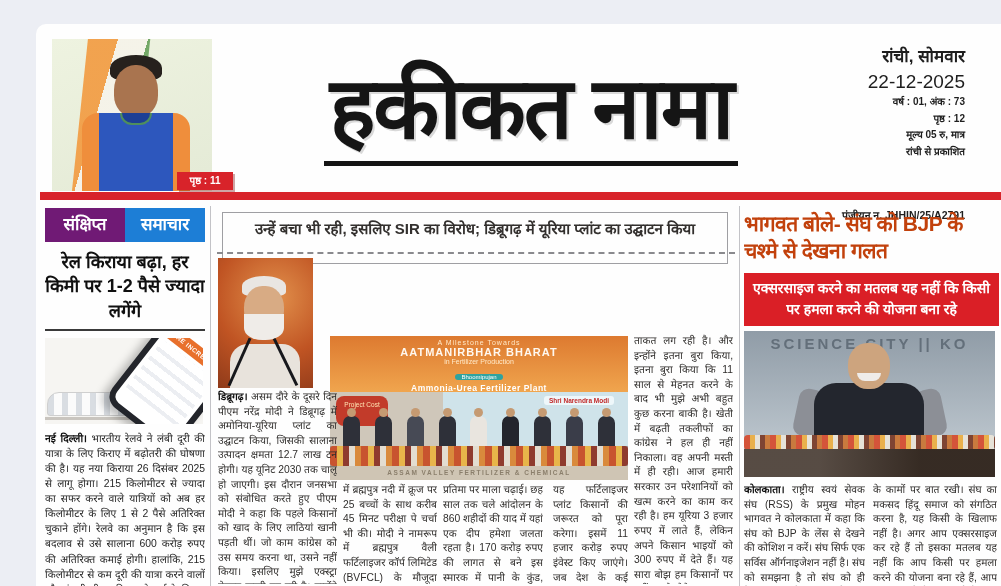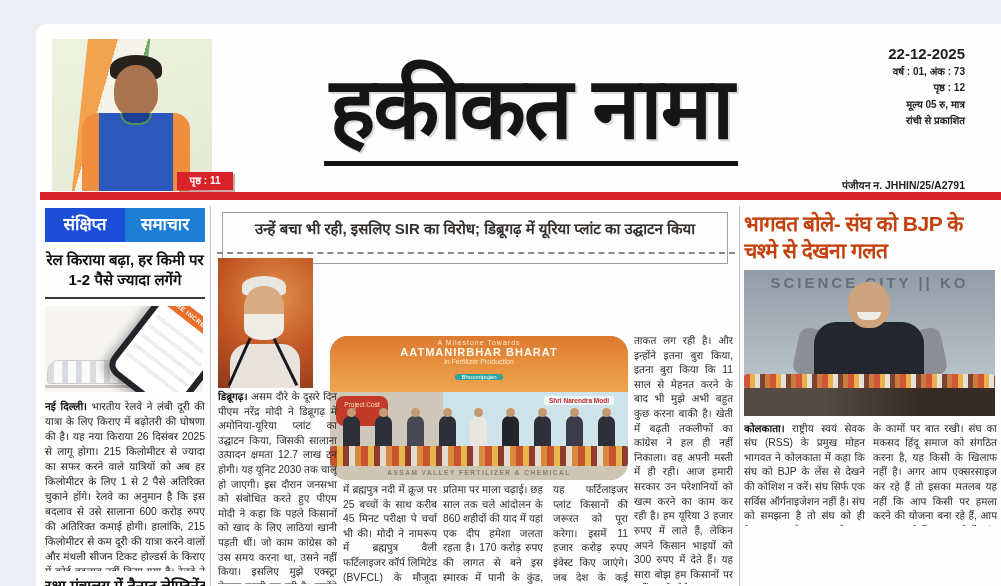--- a/index.html
+++ b/index.html
@@ -23,36 +23,36 @@
                 box-shadow:2px 2px 0 rgba(120,0,0,.35); }
 
   .masthead { position:absolute; left:190px; top:32px; width:610px; text-align:center; }
   .masthead h1 { display:inline-block; font-size:86px; line-height:1.22; font-weight:900; color:#151515;
                  letter-spacing:-2px; border-bottom:5px solid #141414; padding:0 6px 0 6px;
                  text-shadow:2px 2px 0 #d9d9d9; white-space:nowrap; }
   .tagline { margin-top:5px; font-size:13.5px; font-weight:bold; color:#1d1d1d; }
 
   .dateline { position:absolute; right:36px; top:20px; text-align:right; color:#1e1e1e; }
   .dl-city  { font-size:17px; font-weight:bold; line-height:1.5; }
-  .dl-date  { font-size:15px; font-weight:bold; line-height:1.3; }
+  .dl-date  { font-size:19px; font-weight:normal; line-height:1.3; }
   .dl-sm    { font-size:10px; font-weight:bold; line-height:1.65; }
   .dl-reg   { font-size:10.5px; font-weight:bold; line-height:1.7;margin-top:47px; }
 
   .red-rule { position:absolute; left:4px; right:0; top:168px; height:8px; background:#d8232a; }
 
   .vdiv { position:absolute; top:182px; bottom:0; width:1px; background:#c3c3c7; }
   .vdiv1 { left:174px; } .vdiv2 { left:703px; }
 
   
   .brief { position:absolute; left:9px; top:184px; width:160px; height:378px; overflow:hidden; }
   .brief-hdr { display:flex; height:34px; }
   .brief-hdr .bx { flex:1; color:#fff; font-weight:bold; font-size:17px; text-align:center; line-height:34px; }
-  .bx-red  { background:#1d4ed8; }
+  .bx-red  { background:#701a75; }
   .bx-blue { background:#1d7ed6; }
-  .brief-headline { margin-top:8px; font-size:15px; font-weight:bold; color:#101010; text-align:center;
+  .brief-headline { margin-top:8px; font-size:18px; font-weight:bold; color:#101010; text-align:center;
                     line-height:1.35; padding-bottom:6px; border-bottom:2px solid #3a3a3a; }
   .brief-img { position:relative; margin-top:7px; width:158px; height:86px; background:#f6f5f2; overflow:hidden; }
   .train { position:absolute; left:2px; bottom:8px; width:100px; height:24px; background:#fbfbfb;
            border:1px solid #cfcfcf; border-radius:12px 4px 3px 3px;
            background-image:repeating-linear-gradient(90deg,#d9dde2 0 6px,#fbfbfb 6px 14px); }
   .track { position:absolute; left:0; bottom:4px; width:110px; height:3px; background:#c9c5bf; }
   .phone { position:absolute; right:-14px; top:-18px; width:86px; height:118px; background:#23252b;
            border-radius:14px; transform:rotate(38deg); box-shadow:-4px 6px 8px rgba(0,0,0,.25); }
   .phone .screen { position:absolute; inset:6px; background:#fff; border-radius:8px; overflow:hidden; }
   .phone .app-name { font-size:7px; font-weight:bold; color:#333; padding:2px 4px; letter-spacing:1px; }
@@ -71,21 +71,21 @@
   .modi-photo { position:absolute; left:3px; top:56px; width:95px; height:130px; overflow:hidden;
                 background:radial-gradient(circle at 60% 30%,#e2914c 0%,#c05423 55%,#8e3a1a 100%); }
   .m-face { position:absolute; left:26px; top:28px; width:40px; height:46px; background:#d8ab84; border-radius:46%; }
   .m-hair { position:absolute; left:24px; top:18px; width:44px; height:20px; background:#e9e6e2; border-radius:50% 50% 20% 20%; }
   .m-beard { position:absolute; left:26px; top:56px; width:40px; height:26px; background:#efece8; border-radius:0 0 46% 46%; }
   .m-body { position:absolute; left:12px; top:86px; width:70px; height:44px; background:#e8e3dc; border-radius:18px 18px 0 0; }
   .m-mic1,.m-mic2 { position:absolute; width:3px; height:52px; background:#17181c; bottom:0; }
   .m-mic1 { left:20px; transform:rotate(24deg); } .m-mic2 { left:66px; transform:rotate(-26deg); }
   .lead-headline { position:absolute; left:100px; top:54px; width:418px; font-size:29px; font-weight:900;
                    color:#0c0c0c; text-align:center; line-height:1.32; letter-spacing:-.5px; }
-  .stage { position:absolute; left:115px; top:134px; width:298px; height:144px; overflow:hidden; background:#a3a3a3;border-radius:18px; }
+  .stage { position:absolute; left:115px; top:134px; width:298px; height:144px; overflow:hidden; background:#a3a3a3; }
   .stage-banner { height:56px; background:linear-gradient(180deg,#dd7a30 0%,#f0a54e 100%); text-align:center; color:#fff; }
   .sb-1 { font-size:7px; padding-top:3px; letter-spacing:1px; color:#ffe9c8; }
   .sb-2 { font-size:11px; font-weight:bold; letter-spacing:1px; color:#fff8ef; }
   .sb-3 { font-size:7px; color:#ffe9c8; }
   .sb-pill { display:inline-block; margin-top:1px; font-size:6px; background:#2fa3a0; color:#fff; padding:0 6px; border-radius:5px; }
   .sb-4 { font-size:8.5px; font-weight:bold; color:#fff; letter-spacing:.5px; }
   .stage-mid { position:relative; height:54px; background:linear-gradient(90deg,#cfc7ba 0 38%,#cfe3ea 38% 100%); }
   .cost-chip { position:absolute; left:6px; top:4px; width:52px; height:30px; background:#c23b2a; border-radius:8px;
                color:#ffe2b0; font-size:6.5px; text-align:center; padding-top:4px; line-height:1.4; }
   .guest-line { position:absolute; right:14px; top:4px; font-size:6.5px; font-weight:bold; color:#c22a2a;
@@ -141,20 +141,21 @@
     <div class="p-jersey"></div>
     <div class="p-collar"></div>
   </div>
   <div class="page-badge">पृष्ठ : 11</div>
 
   <div class="masthead">
     <h1>हकीकत नामा</h1>
   </div>
 
   <div class="dateline">
+    <div class="dl-city">रांची, सोमवार</div>
     <div class="dl-date">22-12-2025</div>
     <div class="dl-sm">वर्ष : 01, अंक : 73</div>
     <div class="dl-sm">पृष्ठ : 12</div>
     <div class="dl-sm">मूल्य 05 रु, मात्र</div>
     <div class="dl-sm">रांची से प्रकाशित</div>
     <div class="dl-reg">पंजीयन न. JHHIN/25/A2791</div>
   </div>
 
   <div class="red-rule"></div>
   <div class="vdiv vdiv1"></div>
@@ -194,20 +195,21 @@
       <div class="m-mic2"></div>
     </div>
 
 
     <div class="stage">
       <div class="stage-banner">
         <div class="sb-1">A Milestone Towards</div>
         <div class="sb-2">AATMANIRBHAR BHARAT</div>
         <div class="sb-3">in Fertilizer Production</div>
         <span class="sb-pill">Bhoomipujan</span>
+        <div class="sb-4">Ammonia-Urea Fertilizer Plant</div>
       </div>
       <div class="stage-mid">
         <div class="cost-chip">Project Cost</div>
         <div class="guest-line">Shri Narendra Modi</div>
         <div class="people">
           <div class="person"></div>
             <div class="person"></div>
           <div class="person"></div>
             <div class="person"></div>
           <div class="person"></div>
@@ -234,20 +236,21 @@
     <div class="lcol lcol4">
         <p>यह फर्टिलाइजर प्लांट किसानों की जरूरत को पूरा करेगा। इसमें 11 हजार करोड़ रुपए इंवेस्ट किए जाएंगे। जब देश के कई हिस्सों में खाद की आपूर्ति चुनौती बनी और पुरानी टेक्नोलॉजी खत्म होती गई। तो ऐसे समय में तब की कांग्रेस सरकार ने इस पर कोई ध्यान नहीं दिया। एक समय</p>
       </div>
     <div class="lcol lcol5">
         <p>ताकत लग रही है। और इन्होंने इतना बुरा किया, इतना बुरा किया कि 11 साल से मेहनत करने के बाद भी मुझे अभी बहुत कुछ करना बाकी है। खेती में बढ़ती तकलीफों का कांग्रेस ने हल ही नहीं निकाला। वह अपनी मस्ती में ही रही। आज हमारी सरकार उन परेशानियों को खत्म करने का काम कर रही है। हम यूरिया 3 हजार रुपए में लाते हैं, लेकिन अपने किसान भाइयों को 300 रुपए में देते हैं। यह सारा बोझ हम किसानों पर नहीं पड़ने देते। यह सारा बोझ सरकार उठाती है, जिससे यह बोझ किसानों पर न आए। इसलिए आपको भी मेरी मदद करनी होगी। हम धरती को नहीं बचाएंगे तो इस पर कितनी भी यूरिया डालें। धरती मां हमें नहीं बचाएंगी। हमें उन्हें ज्यादा</p>
       </div>
   </section>
 
   <section class="bhagwat">
     <h2 class="bw-headline">भागवत बोले- संघ को BJP के चश्मे से देखना गलत</h2>
+    <div class="bw-redbox">एक्सरसाइज करने का मतलब यह नहीं कि किसी पर हमला करने की योजना बना रहे</div>
 
     <div class="bw-photo">
       <div class="bw-bg-text">SCIENCE CITY || KO</div>
       <div class="bw-arm1"></div>
       <div class="bw-arm2"></div>
       <div class="bw-body"></div>
       <div class="bw-head"></div>
       <div class="bw-mustache"></div>
       <div class="bw-garland"></div>
       <div class="bw-podium"></div>

